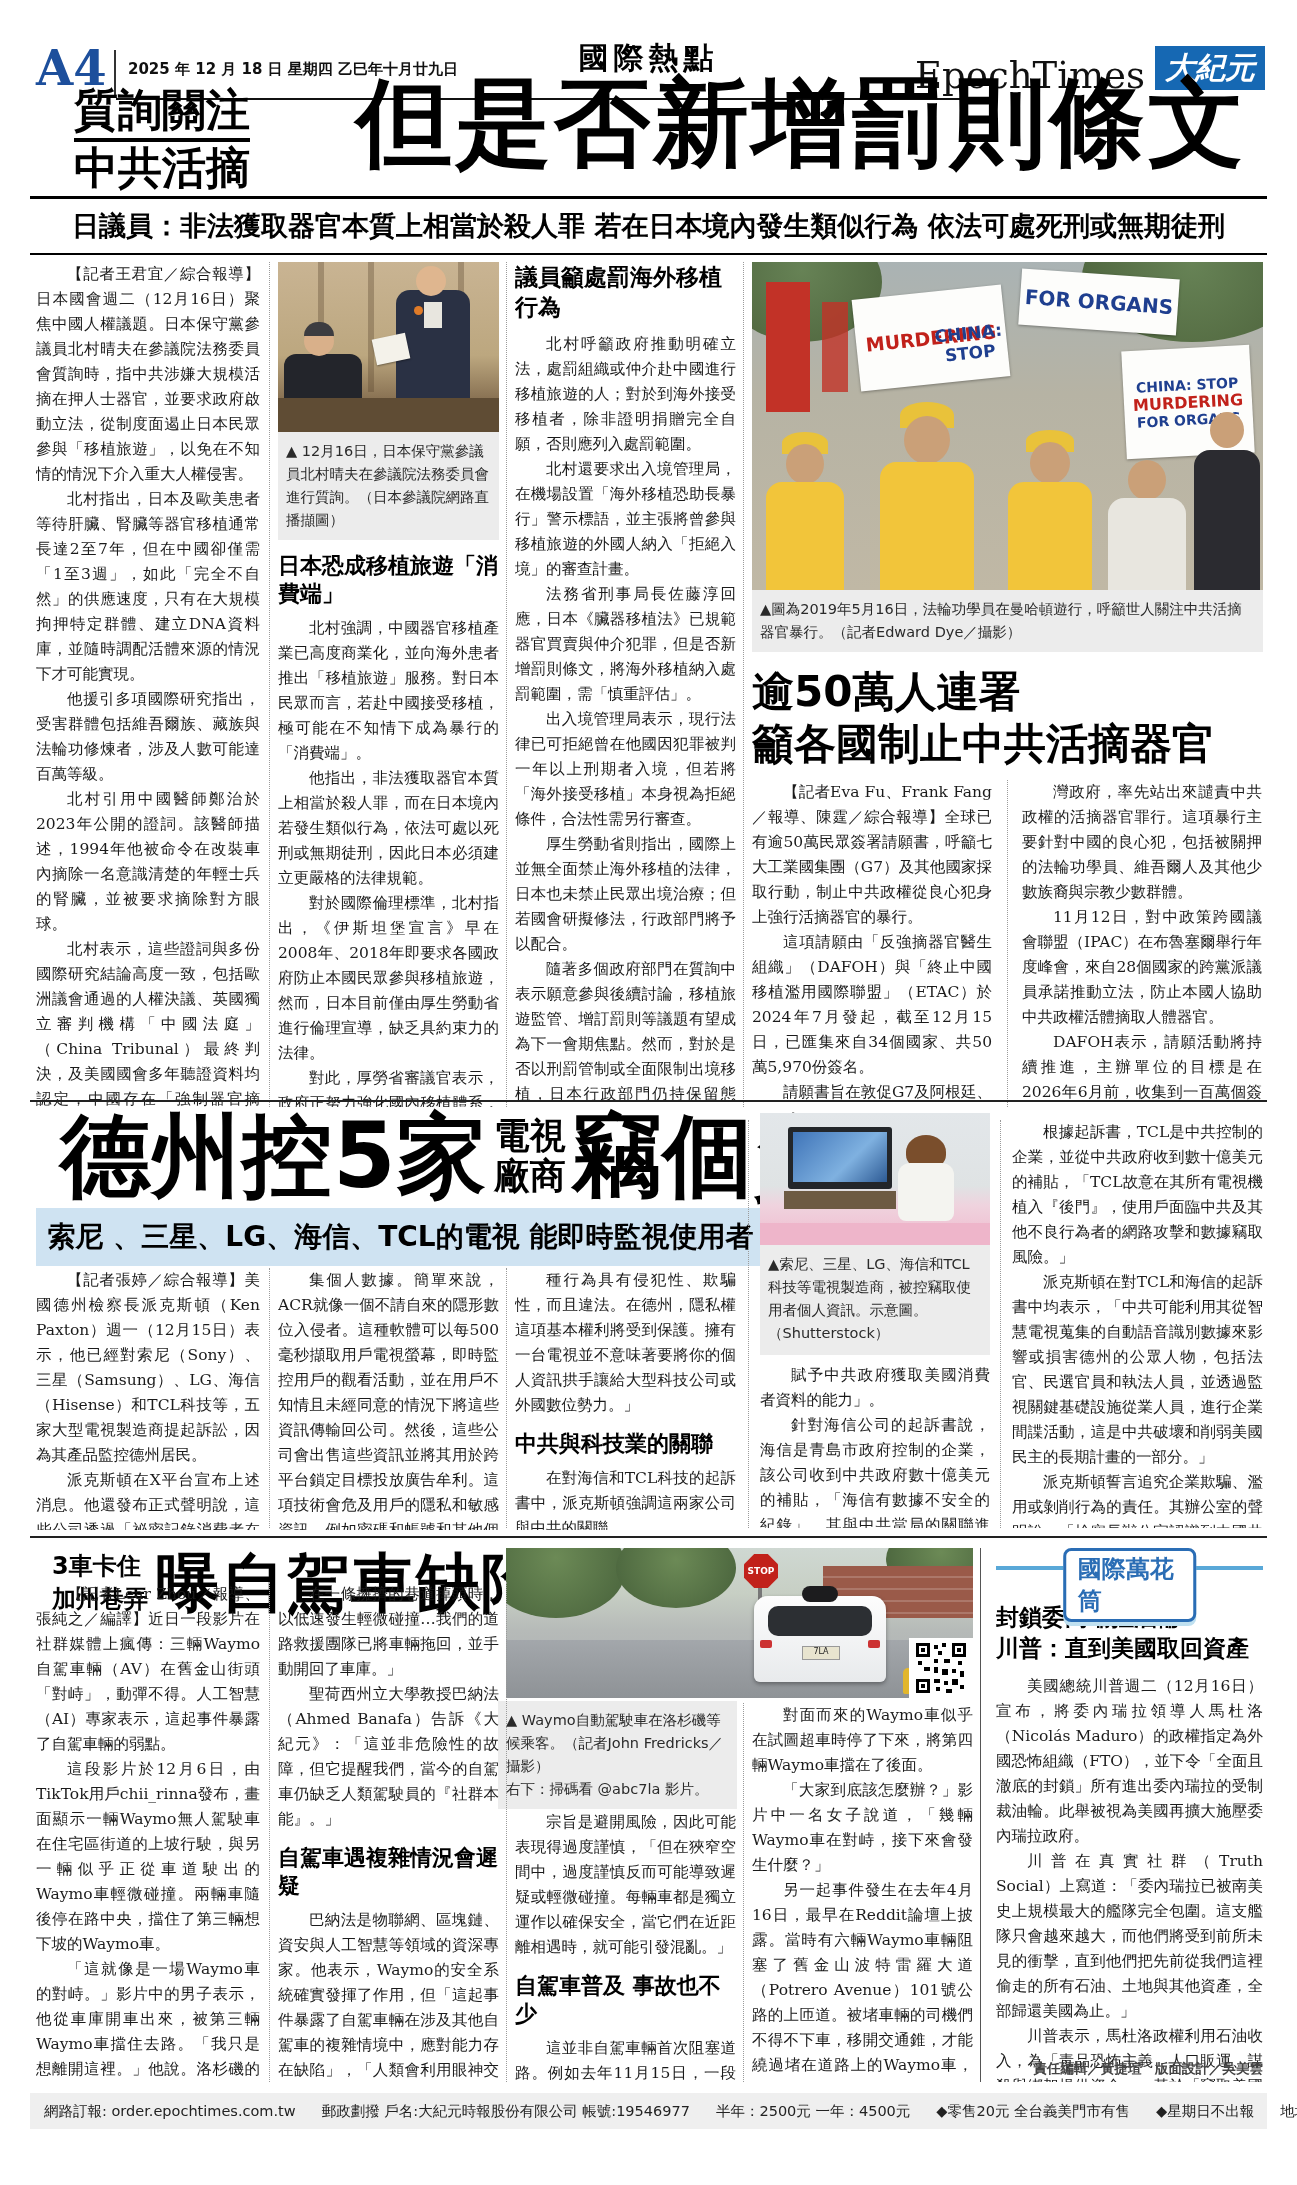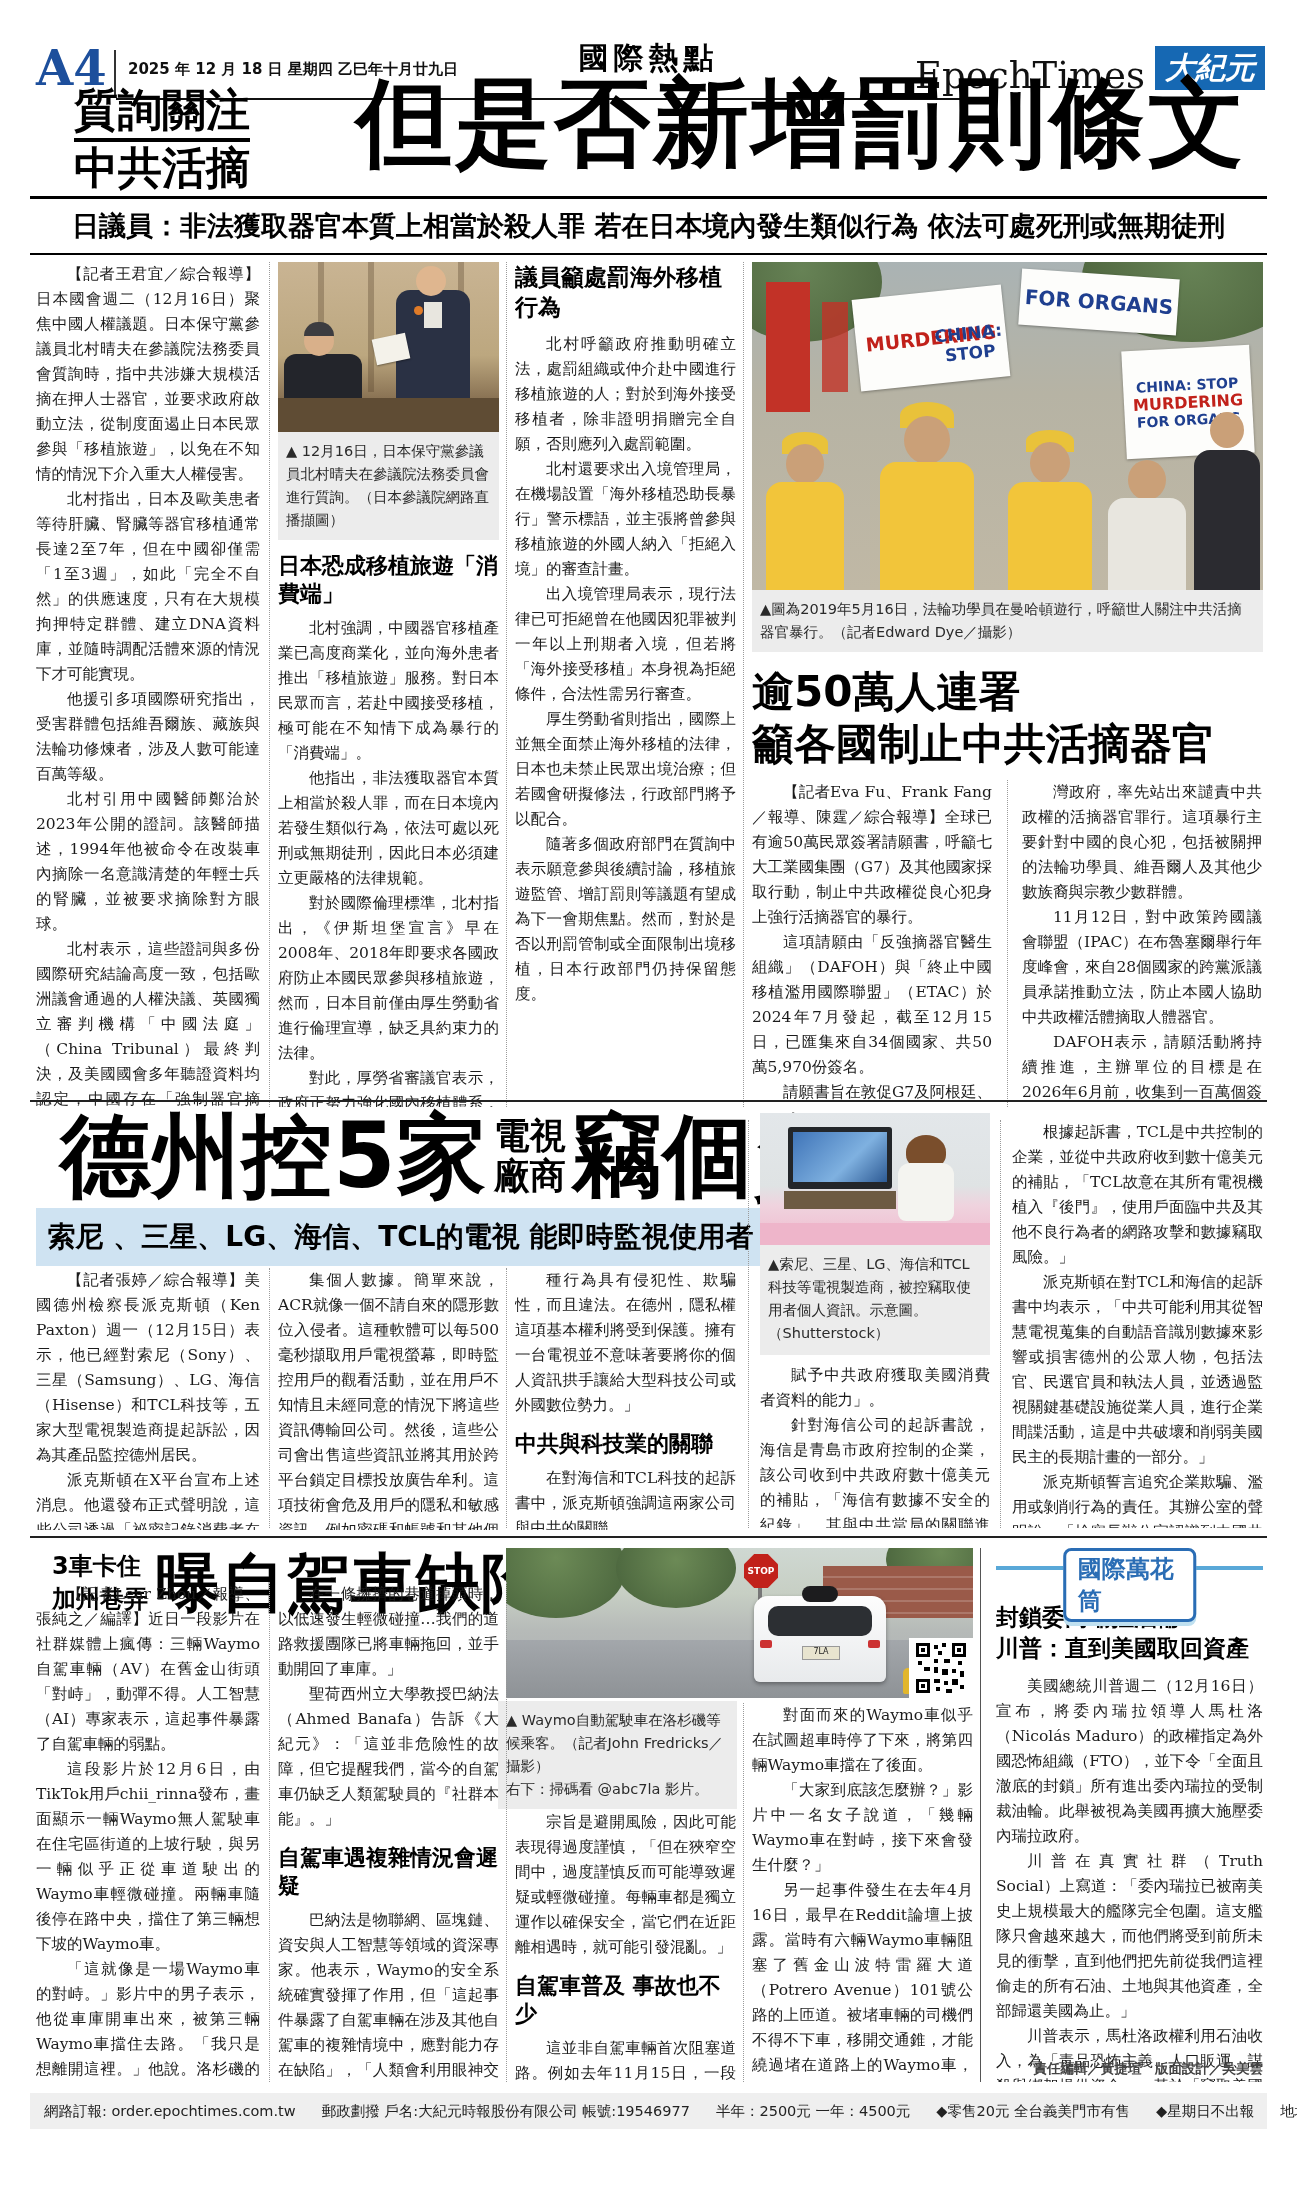--- a/index.html
+++ b/index.html
@@ -186,20 +186,21 @@
         <p>對於國際倫理標準，北村指出，《伊斯坦堡宣言》早在2008年、2018年即要求各國政府防止本國民眾參與移植旅遊，然而，日本目前僅由厚生勞動省進行倫理宣導，缺乏具約束力的法律。</p>
         <p>對此，厚勞省審議官表示，政府正努力強化國內移植體系，但北村批評相關對應不足以令民眾理解問題嚴重性。他指出，部分日本患者在中國接受移植後得知相關黑幕，事後產生嚴重心理創傷，甚至悔稱「若事前知情不會接受手術」。</p>
       </div>
   </div>
 
   <div class="col" style="left:515px;top:262px;width:221px;height:845px;">
     <div class="colhead">議員籲處罰海外移植行為</div>
     <div class="paras">
         <p>北村呼籲政府推動明確立法，處罰組織或仲介赴中國進行移植旅遊的人；對於到海外接受移植者，除非證明捐贈完全自願，否則應列入處罰範圍。</p>
         <p>北村還要求出入境管理局，在機場設置「海外移植恐助長暴行」警示標語，並主張將曾參與移植旅遊的外國人納入「拒絕入境」的審查計畫。</p>
+        <p>法務省刑事局長佐藤淳回應，日本《臟器移植法》已規範器官買賣與仲介犯罪，但是否新增罰則條文，將海外移植納入處罰範圍，需「慎重評估」。</p>
         <p>出入境管理局表示，現行法律已可拒絕曾在他國因犯罪被判一年以上刑期者入境，但若將「海外接受移植」本身視為拒絕條件，合法性需另行審查。</p>
         <p>厚生勞動省則指出，國際上並無全面禁止海外移植的法律，日本也未禁止民眾出境治療；但若國會研擬修法，行政部門將予以配合。</p>
         <p>隨著多個政府部門在質詢中表示願意參與後續討論，移植旅遊監管、增訂罰則等議題有望成為下一會期焦點。然而，對於是否以刑罰管制或全面限制出境移植，日本行政部門仍持保留態度。</p>
       </div>
   </div>
 
   <div class="col" style="left:752px;top:262px;width:511px;height:845px;">
     <div class="ph ph-parade">
       <span class="tree" style="left:-30px;top:-40px;width:160px;height:120px;"></span>
       <span class="tree" style="left:330px;top:-50px;width:220px;height:130px;"></span>

